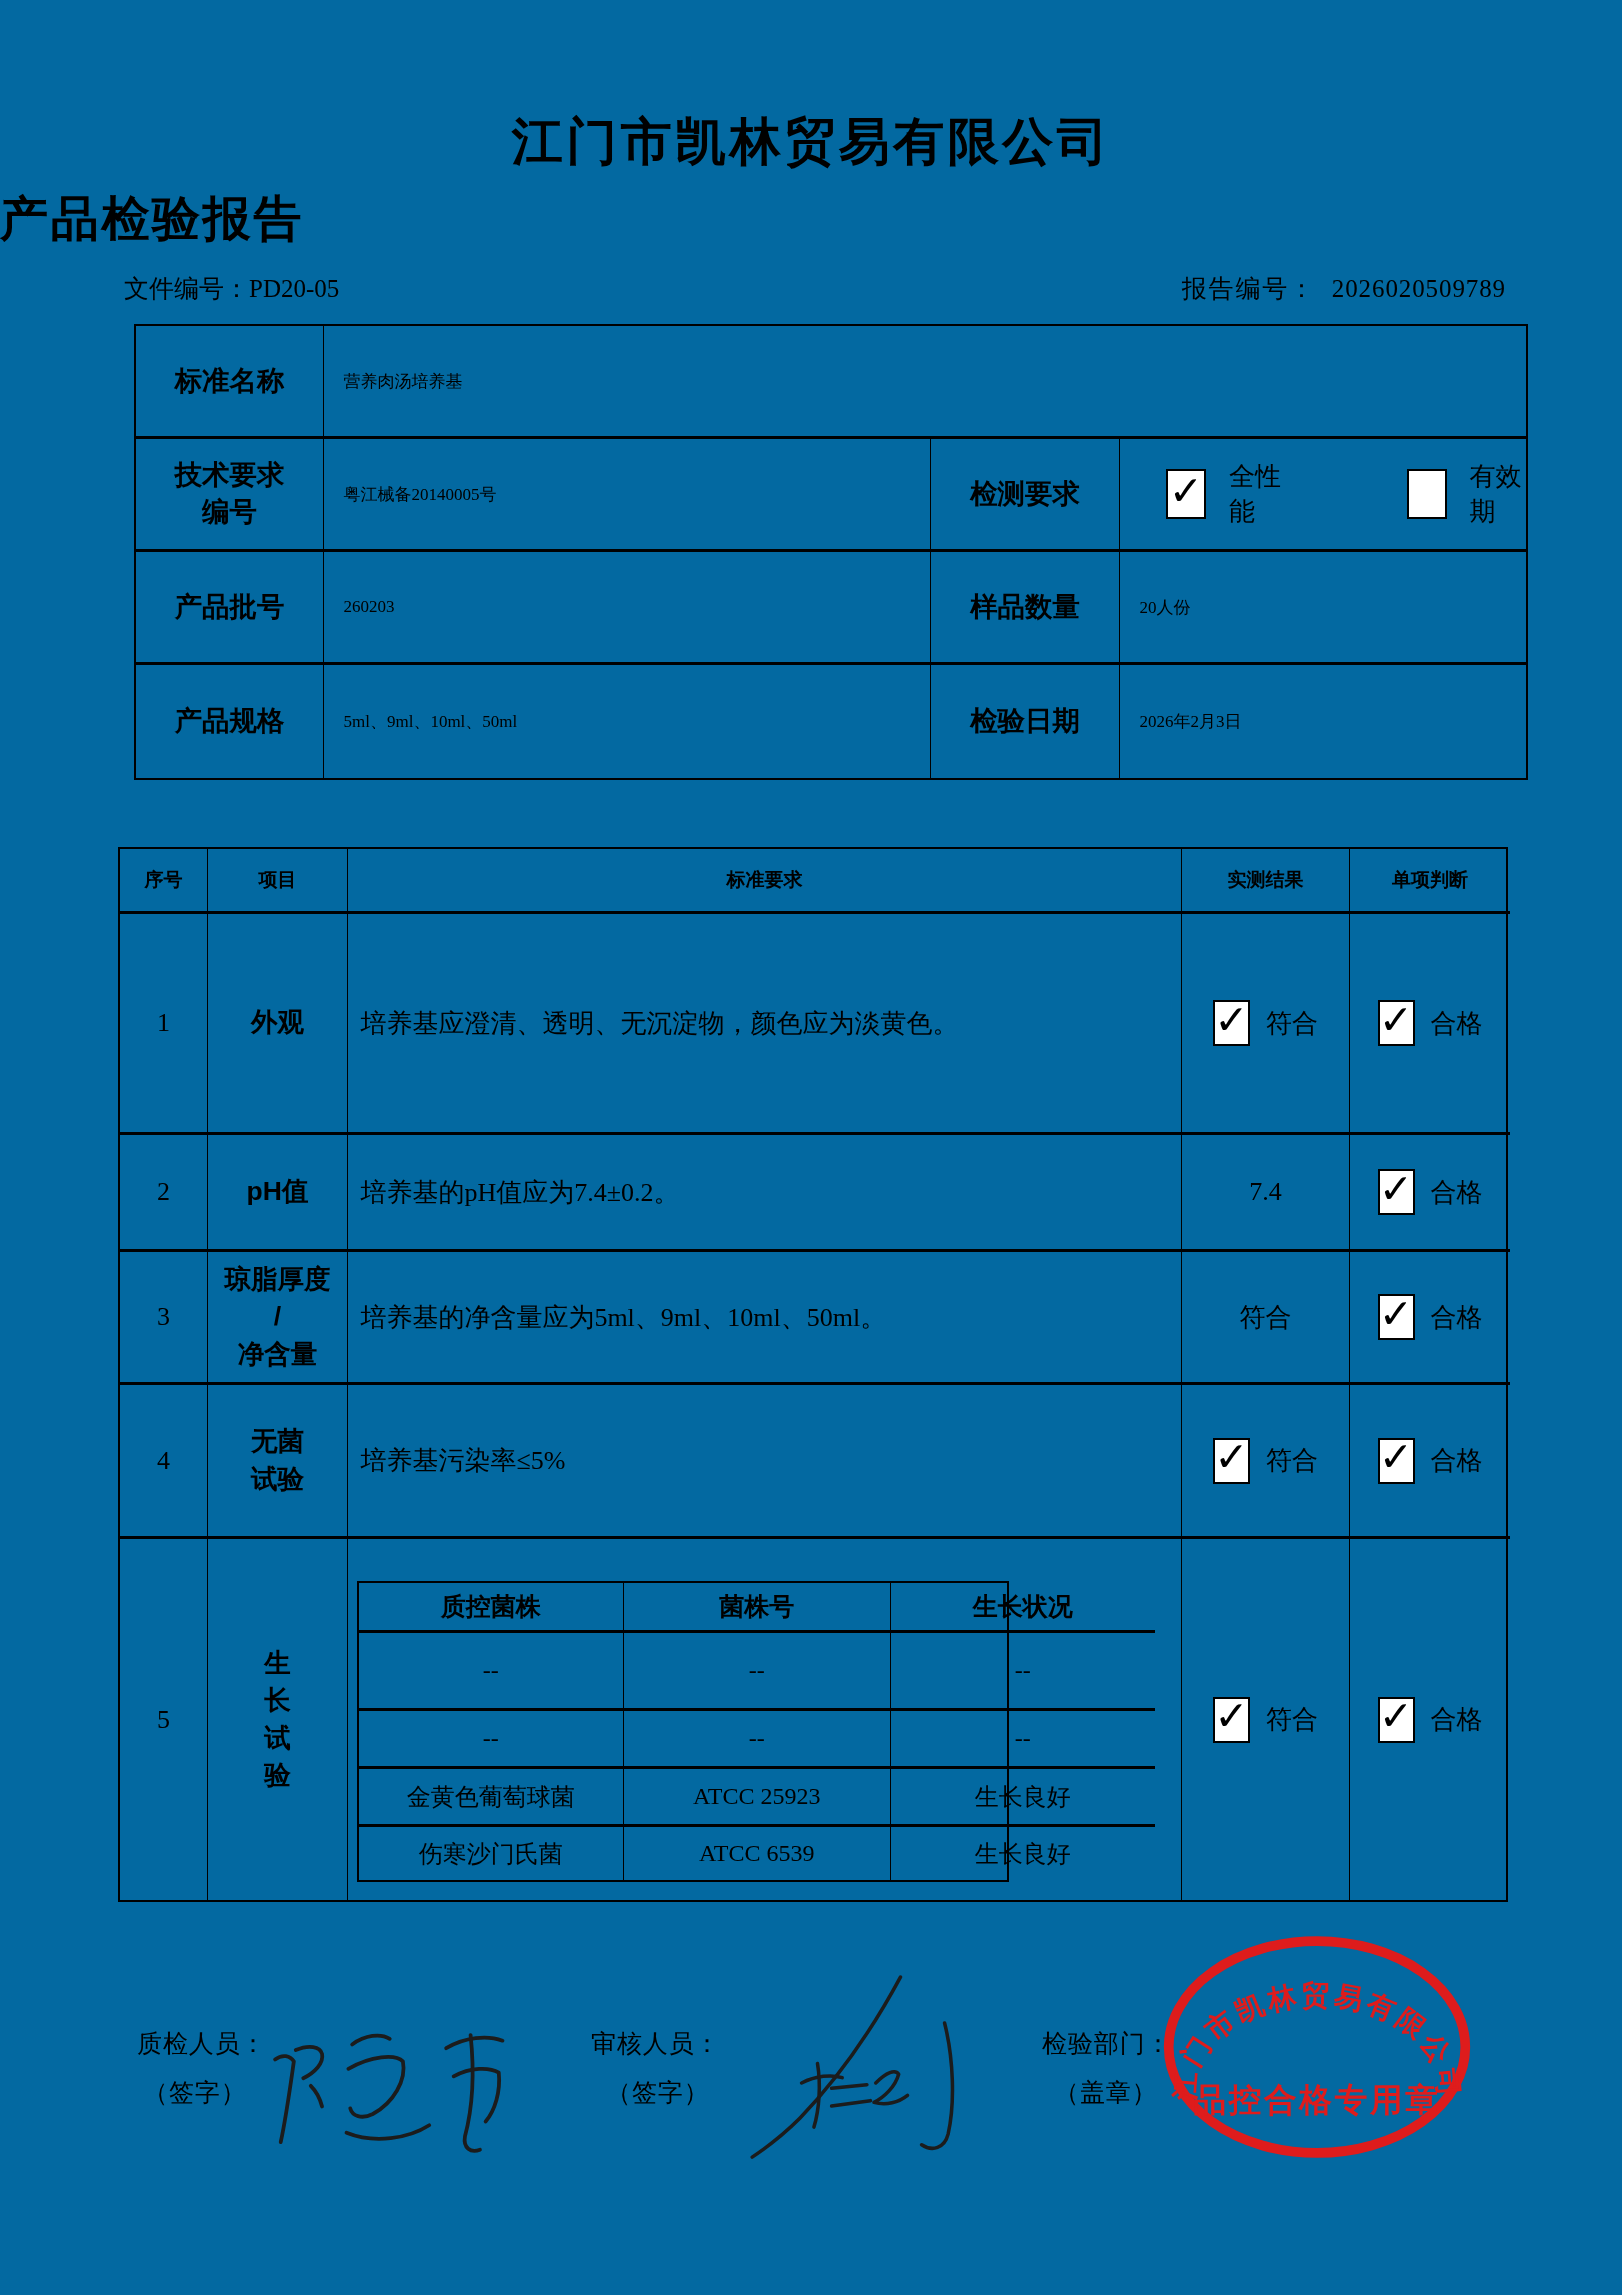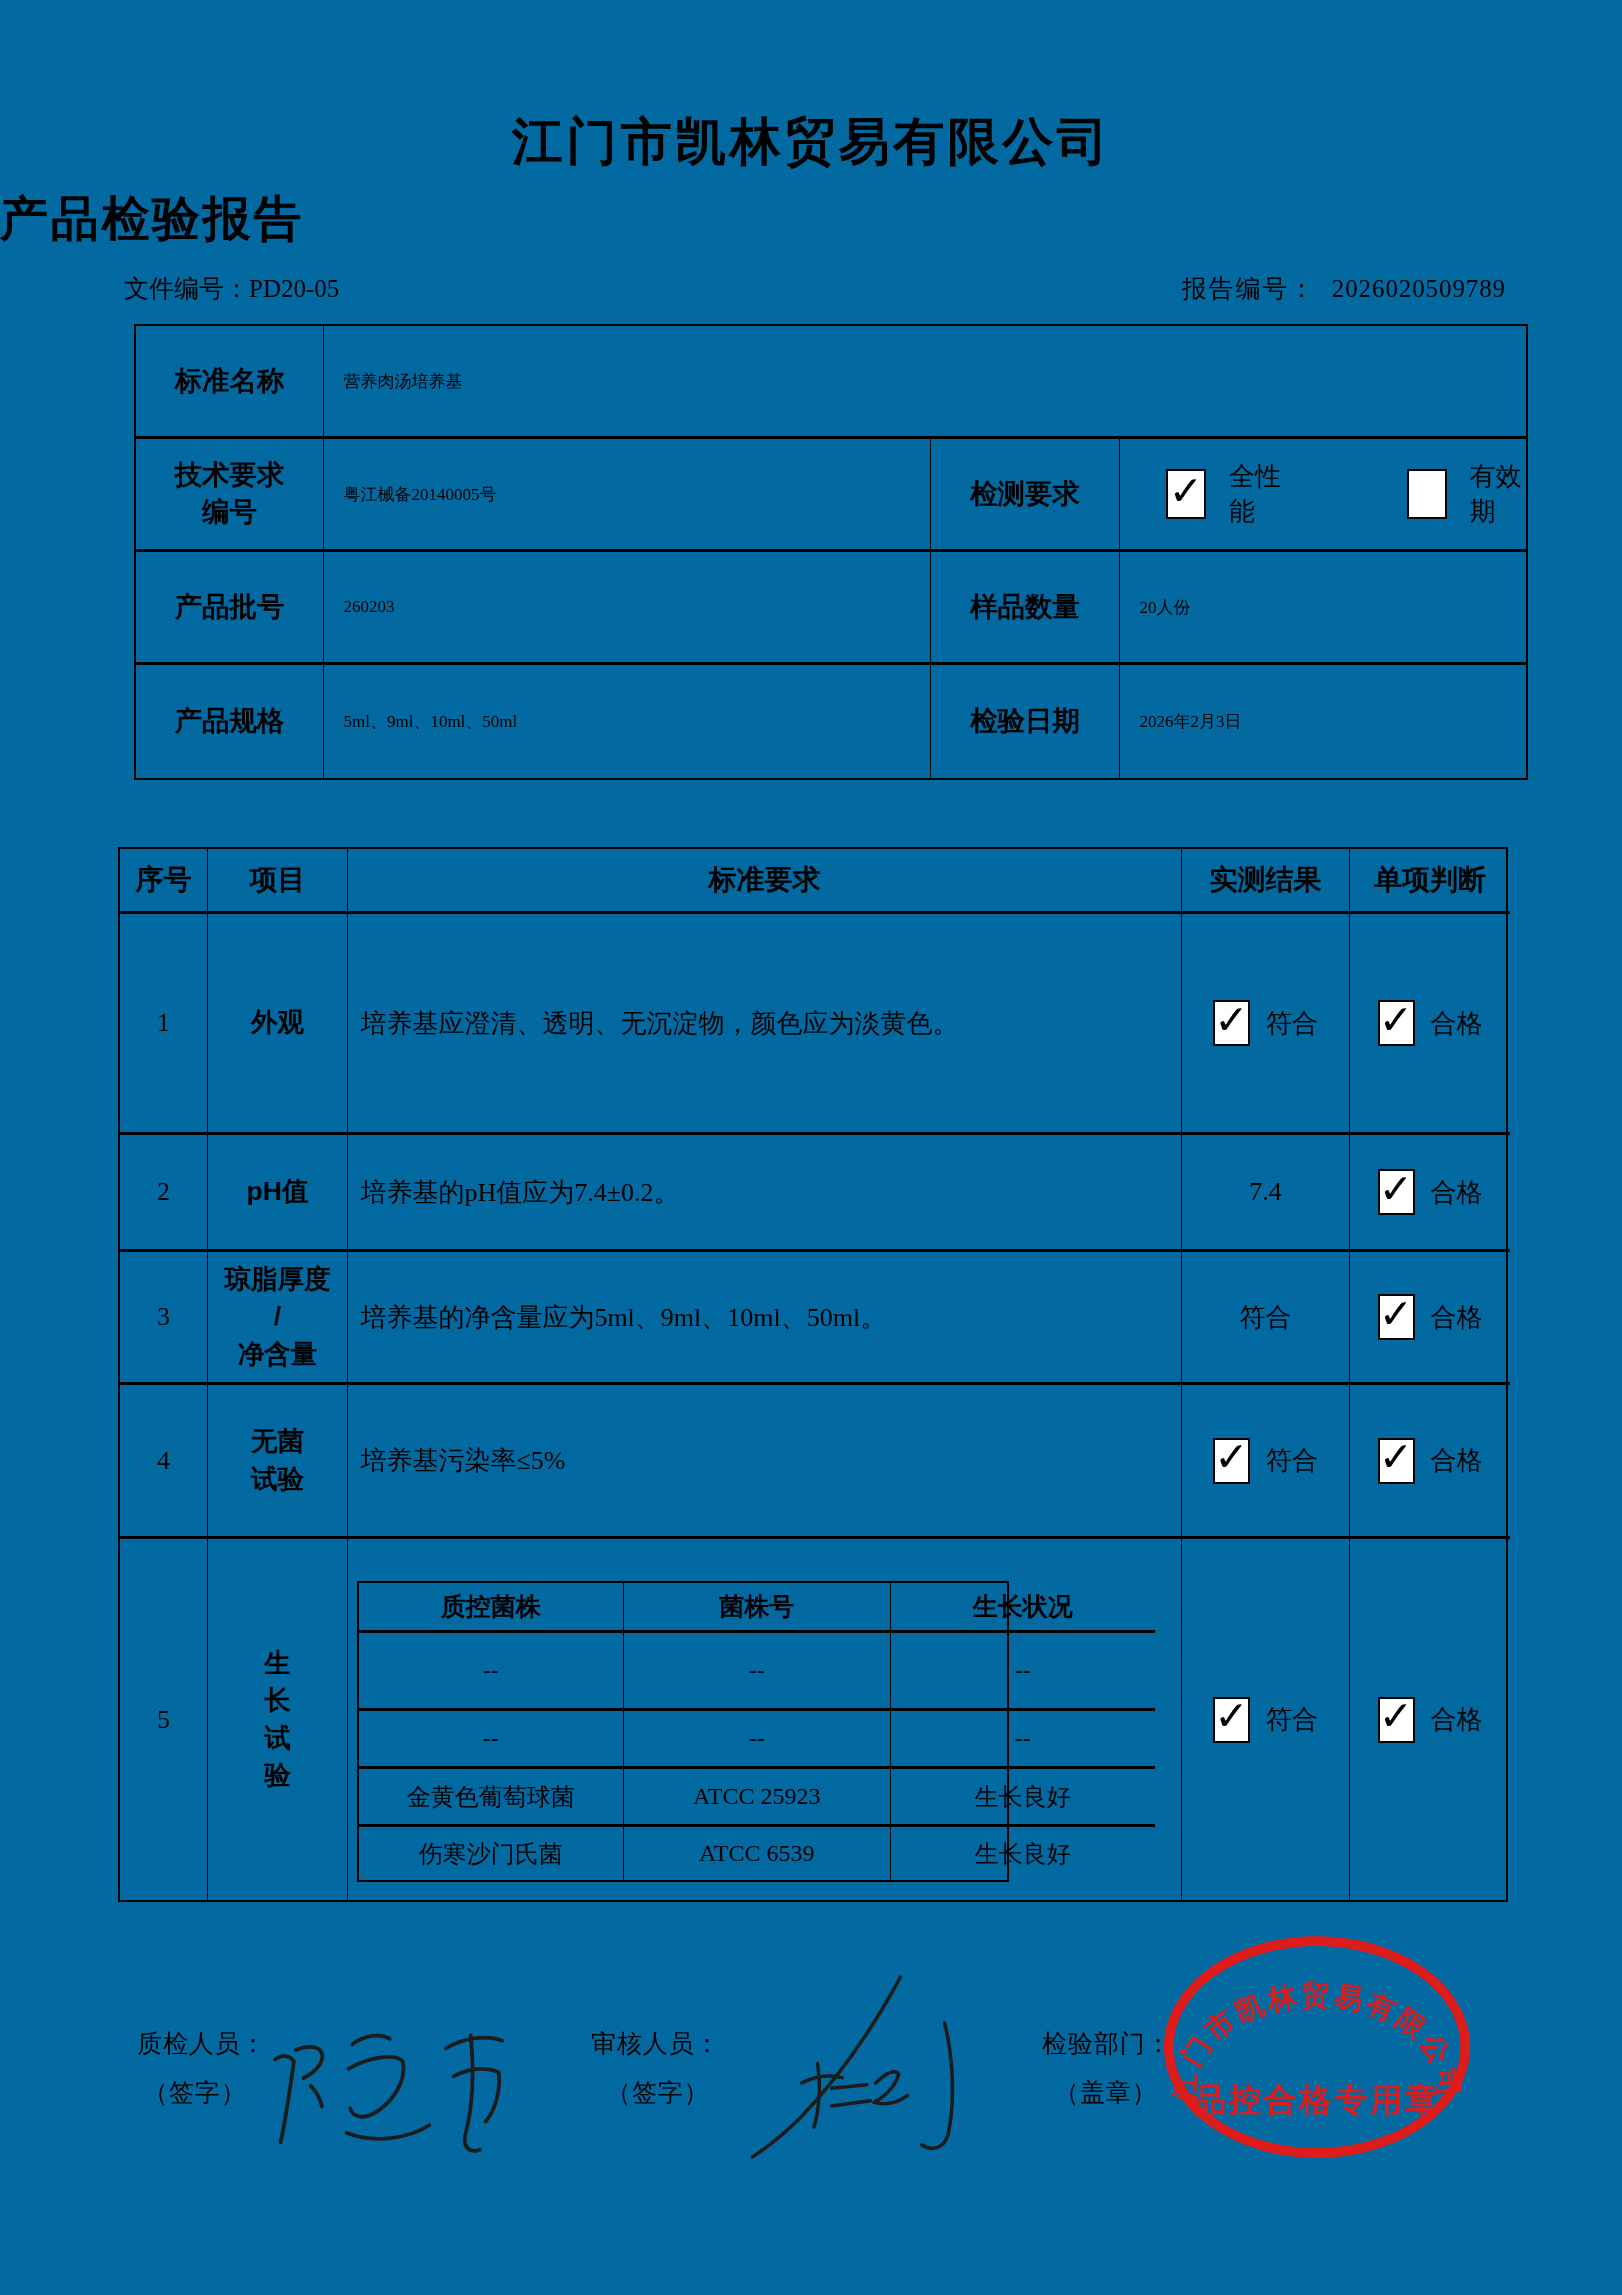--- a/index.html
+++ b/index.html
@@ -53,21 +53,21 @@
   }
 
   
   .main-table {
     left:118px; top:847px; width:1390px;
     grid-template-columns:88px 140px 834px 168px 160px;
     grid-template-rows:65px 221px 117px 133px 154px 361px;
   }
   .hdr {
     font-family:"Liberation Sans", sans-serif; font-weight:bold;
-    font-size:28px; justify-content:center;
+    font-size:19px; justify-content:center;
   }
   .req { padding:8.8px 12.4px; font-size:26px; line-height:1.5; }
   .no-cell { justify-content:center; font-size:26px; }
   .item-cell {
     justify-content:center; text-align:center;
     font-family:"Liberation Sans", sans-serif; font-weight:bold;
     font-size:26.5px; line-height:1.4;
   }
 
   

